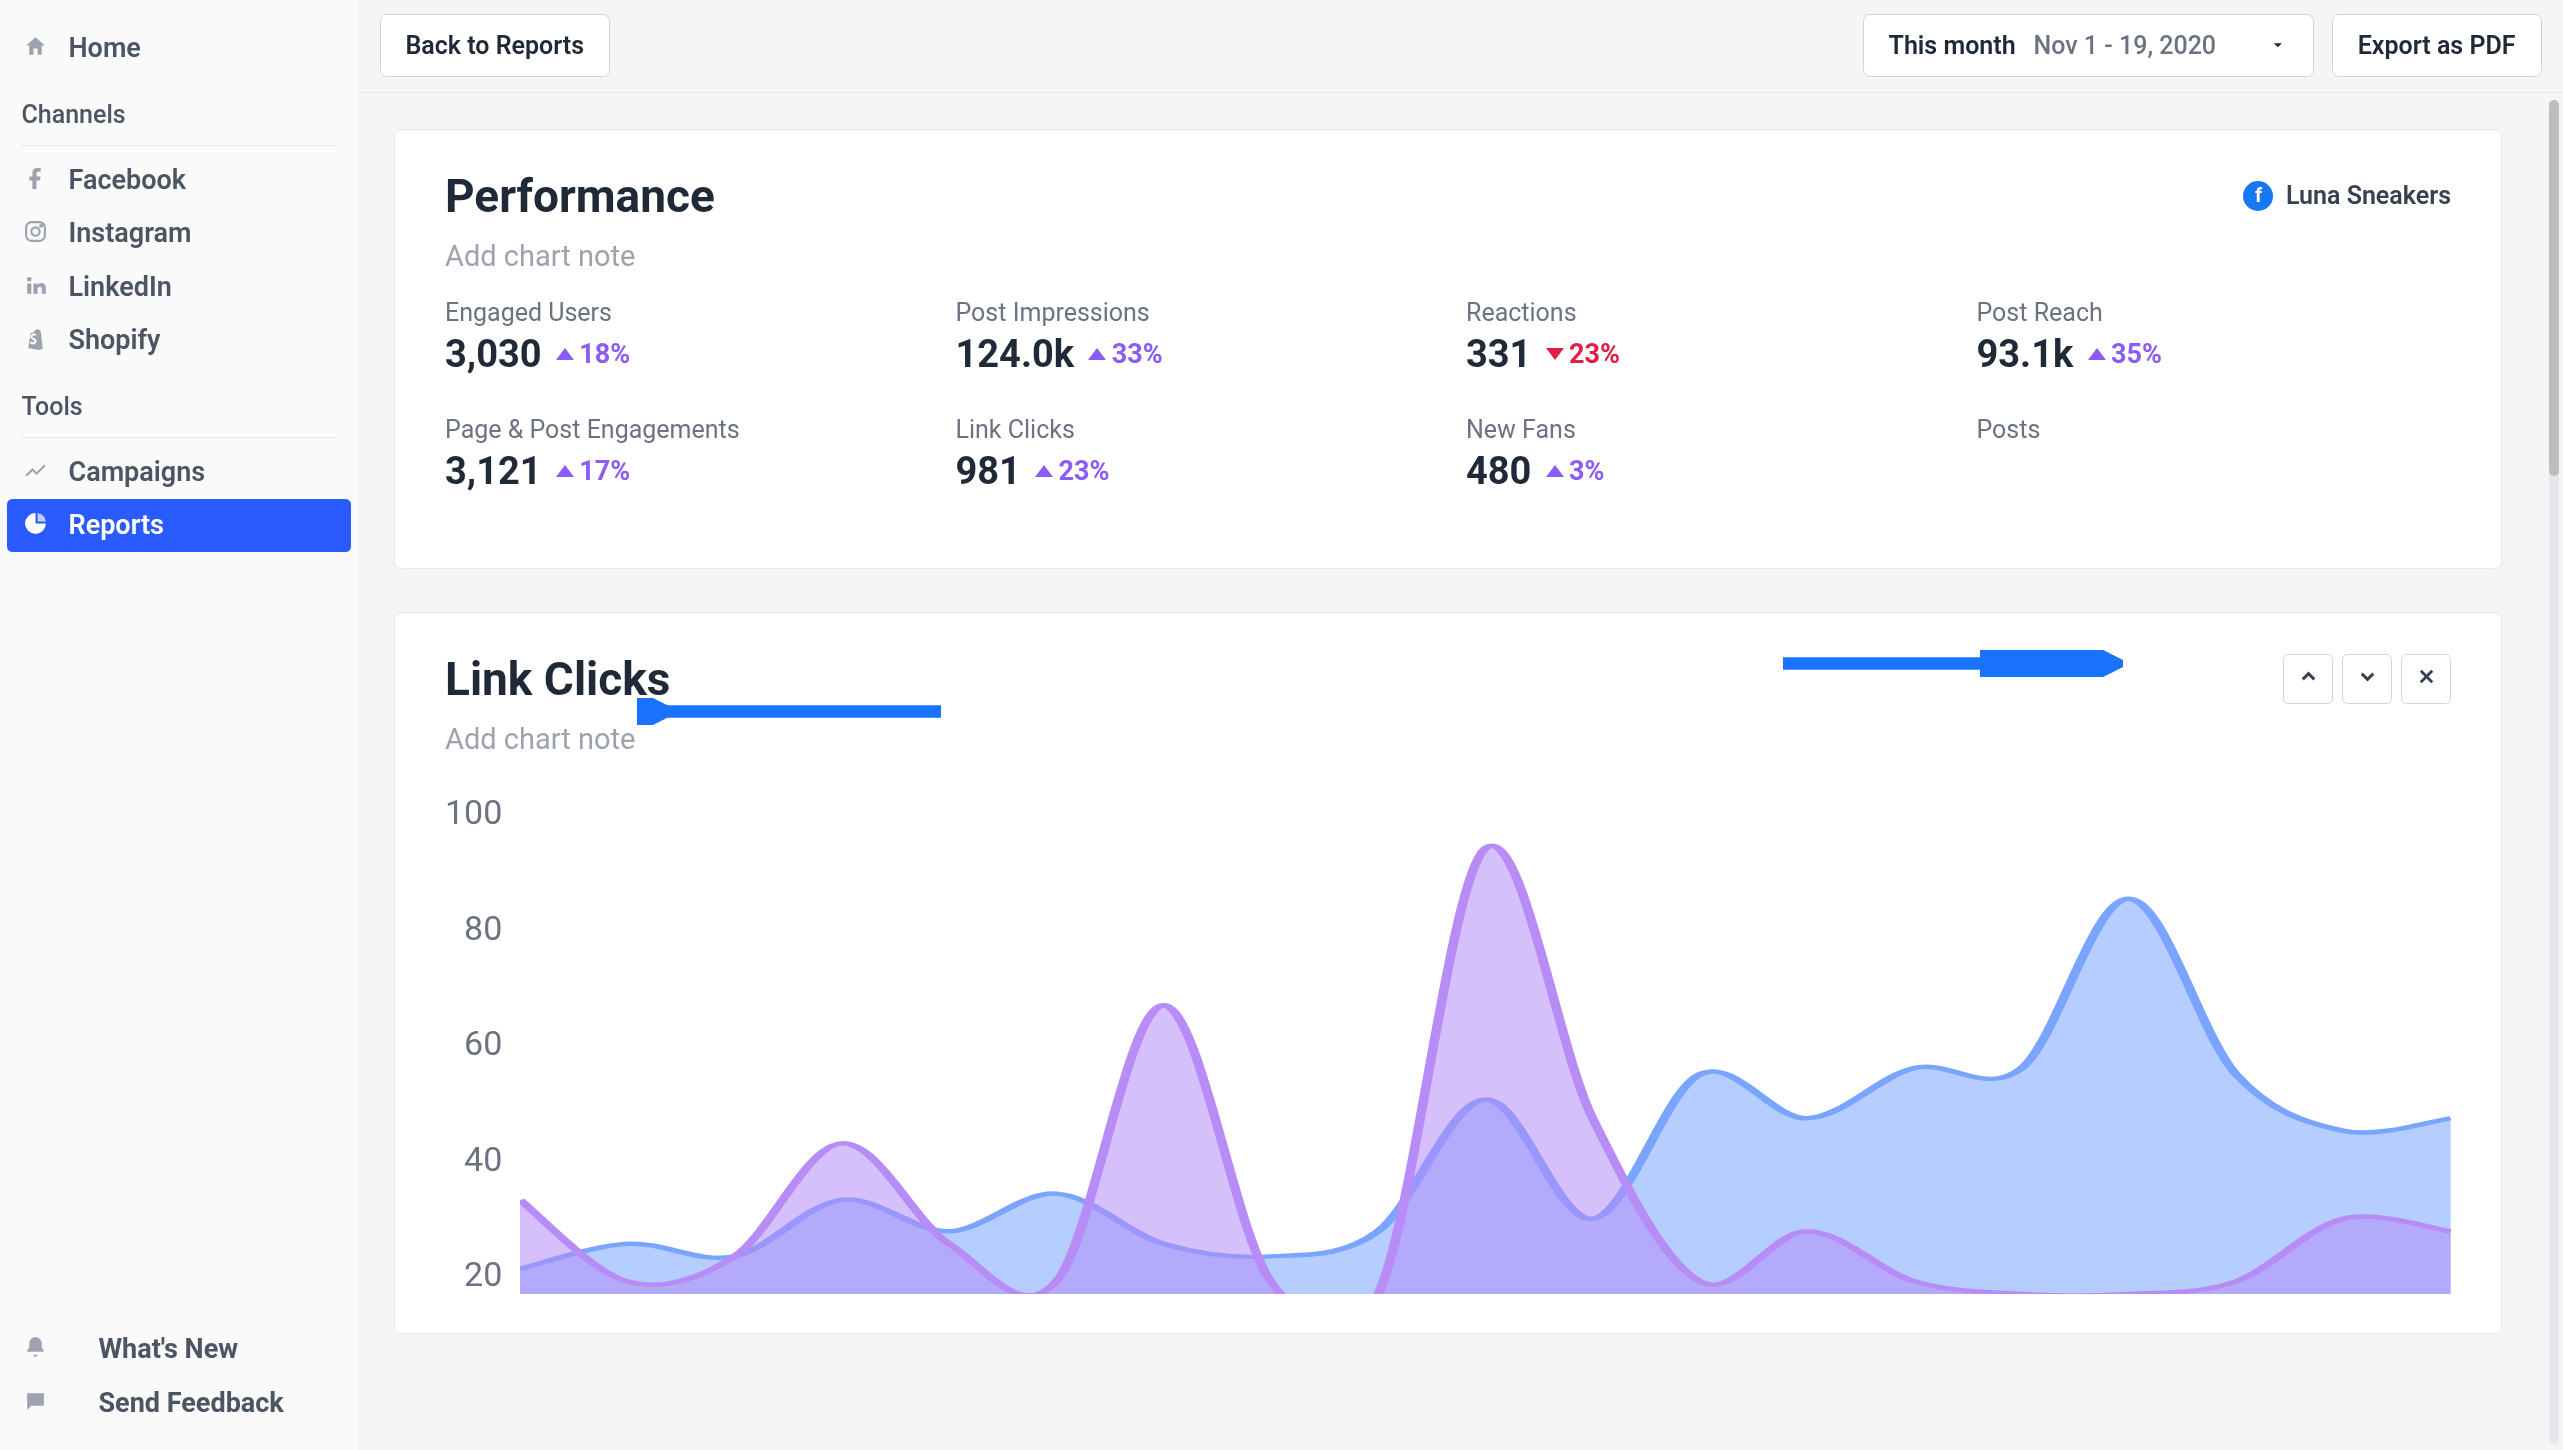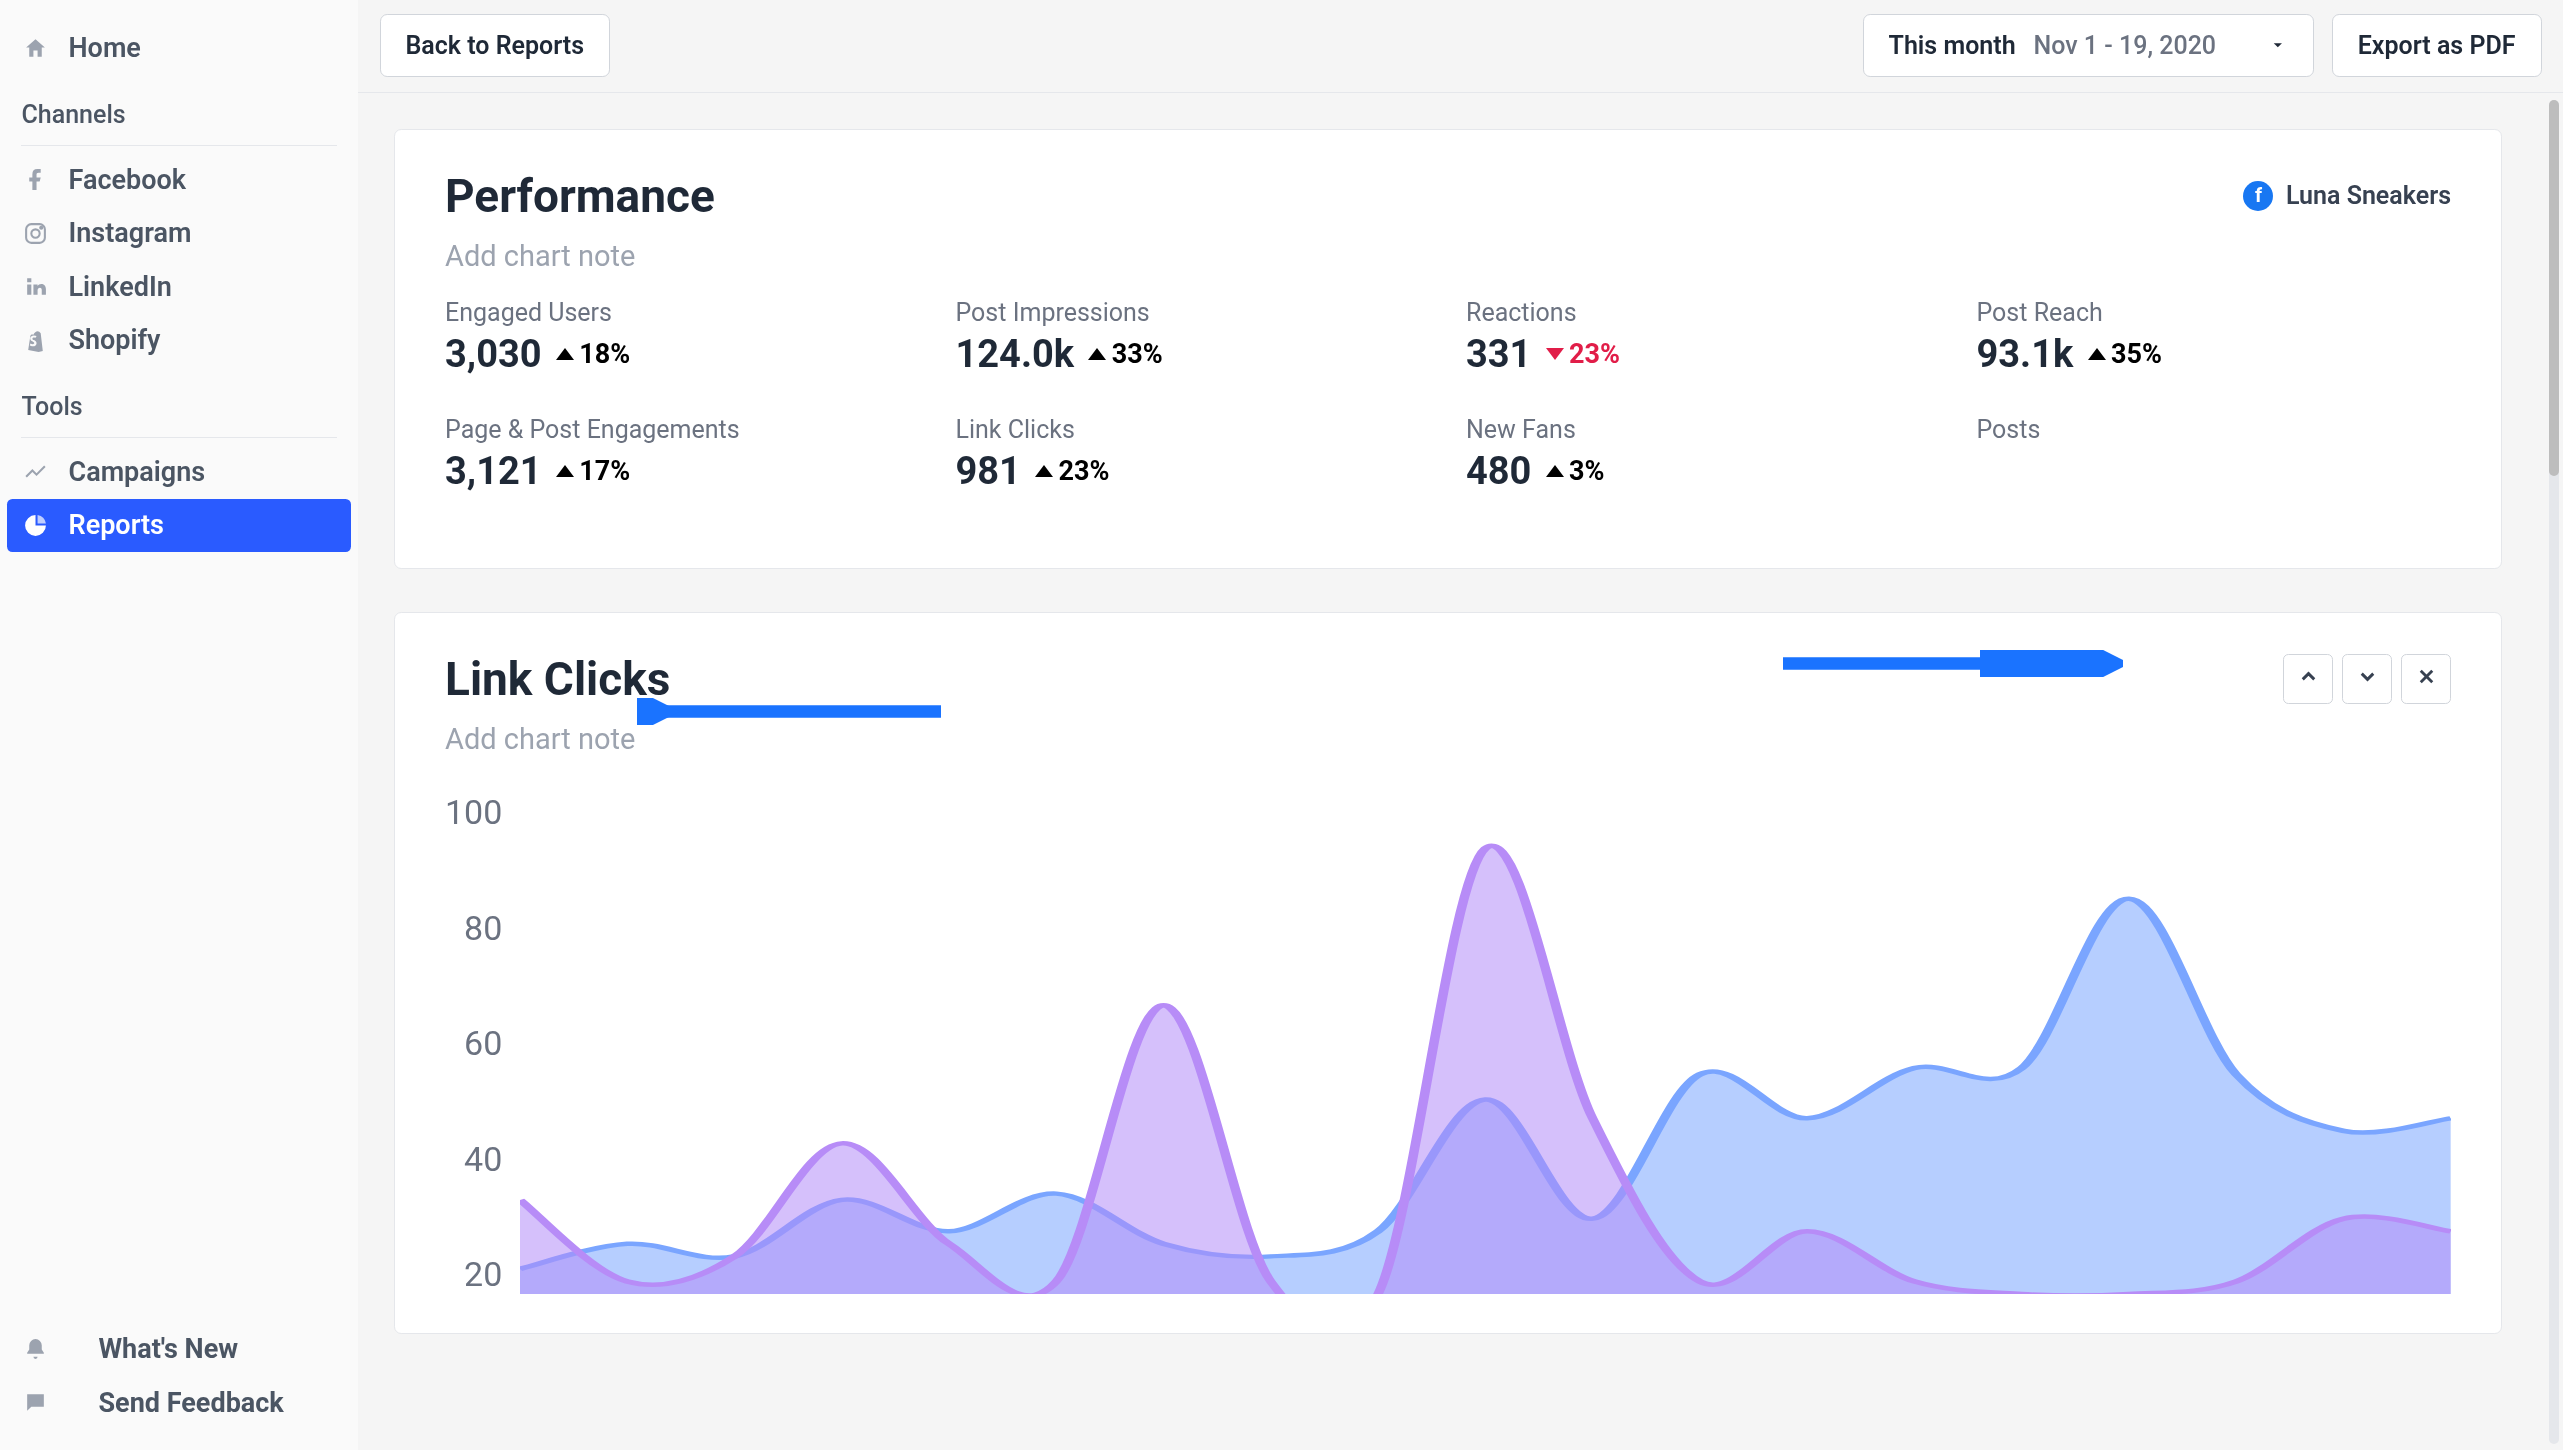--- a/index.html
+++ b/index.html
@@ -1,21 +1,21 @@
 <!DOCTYPE html>
 <html style="font-size:14.3px"><head>
 <meta charset="utf-8">
 <style>
 * { margin:0; padding:0; box-sizing:border-box; font-family:-apple-system,BlinkMacSystemFont,"Segoe UI",Roboto,Helvetica,Arial,sans-serif; }
 body { background:#f5f5f5; color:#1f2937; width:2563px; height:1451px; overflow:hidden; transform-origin:top left; }
 .app { display:flex; width:100%; height:100%; }
 
 
 .sidebar { width:358px; background:#fafafa; padding:21.5px 7.2px 21.5px 7.2px; display:flex; flex-direction:column; font-size:27px; }
-.nav-item { display:flex; align-items:center; gap:18px; padding:10.7px 14.3px; color:#4b5563; cursor:pointer; border-radius:5.4px; font-weight:600; }
+.nav-item { display:flex; align-items:flex-start; gap:18px; padding:10.7px 14.3px; color:#4b5563; cursor:pointer; border-radius:5.4px; font-weight:600; }
 .nav-item.active { background:#2a5bff; color:#fff; }
 .nav-item .icon { width:29px; height:29px; display:inline-flex; align-items:center; justify-content:center; color:#9ca3af; }
 .nav-item.active .icon { color:#fff; }
 .section-label { font-size:25px; color:#4b5563; padding:25px 14.3px 9px; font-weight:500; }
 .section-sep { border:none; border-top:0.9px solid #e5e7eb; margin:7.2px 14.3px; }
 .sidebar-spacer { flex:1; }
 .sidebar-bottom .nav-item { font-weight:700;gap:48px; }
 
 
 .main { flex:1; display:flex; flex-direction:column; overflow:hidden; }
@@ -30,21 +30,21 @@
 .account-chip { display:flex; align-items:center; gap:12.5px; font-size:25px; font-weight:600; color:#374151; }
 .fb-badge { width:30px; height:30px; border-radius:50%; background:#1877f2; color:#fff; display:inline-flex; align-items:center; justify-content:center; font-size:19.7px; font-weight:700; }
 .chart-note { color:#9ca3af; font-size:29px; margin-bottom:25px; }
 
 
 .metric-grid { display:grid; grid-template-columns:repeat(4,1fr); gap:39px 36px; margin-top:17px; margin-bottom:36px; }
 .metric-label { font-size:25px; color:#6b7280; margin-bottom:5.4px; }
 .metric-value-row { display:flex; align-items:center; gap:14.3px; }
 .metric-value { font-size:38px; font-weight:700; }
 .metric-delta { font-size:27px; font-weight:700; display:inline-flex; align-items:center; gap:5.4px; }
-.delta-up { color:#000000; }
+.delta-up { color:#8b5cf6; }
 .delta-down { color:#e11d48; }
 .tri-up { width:0; height:0; border-left:9px solid transparent; border-right:9px solid transparent; border-bottom:12.5px solid currentColor; display:inline-block; }
 .tri-down { width:0; height:0; border-left:9px solid transparent; border-right:9px solid transparent; border-top:12.5px solid currentColor; display:inline-block; }
 
 
 .card-controls { display:flex; gap:9px; }
 .sq-btn { width:50px; height:50px; border:0.9px solid #d1d5db; border-radius:5.4px; background:#fff; display:inline-flex; align-items:center; justify-content:center; cursor:pointer; font-size:25px; color:#374151; }
 
 
 .chart-wrap { display:flex; margin-top:36px; }

